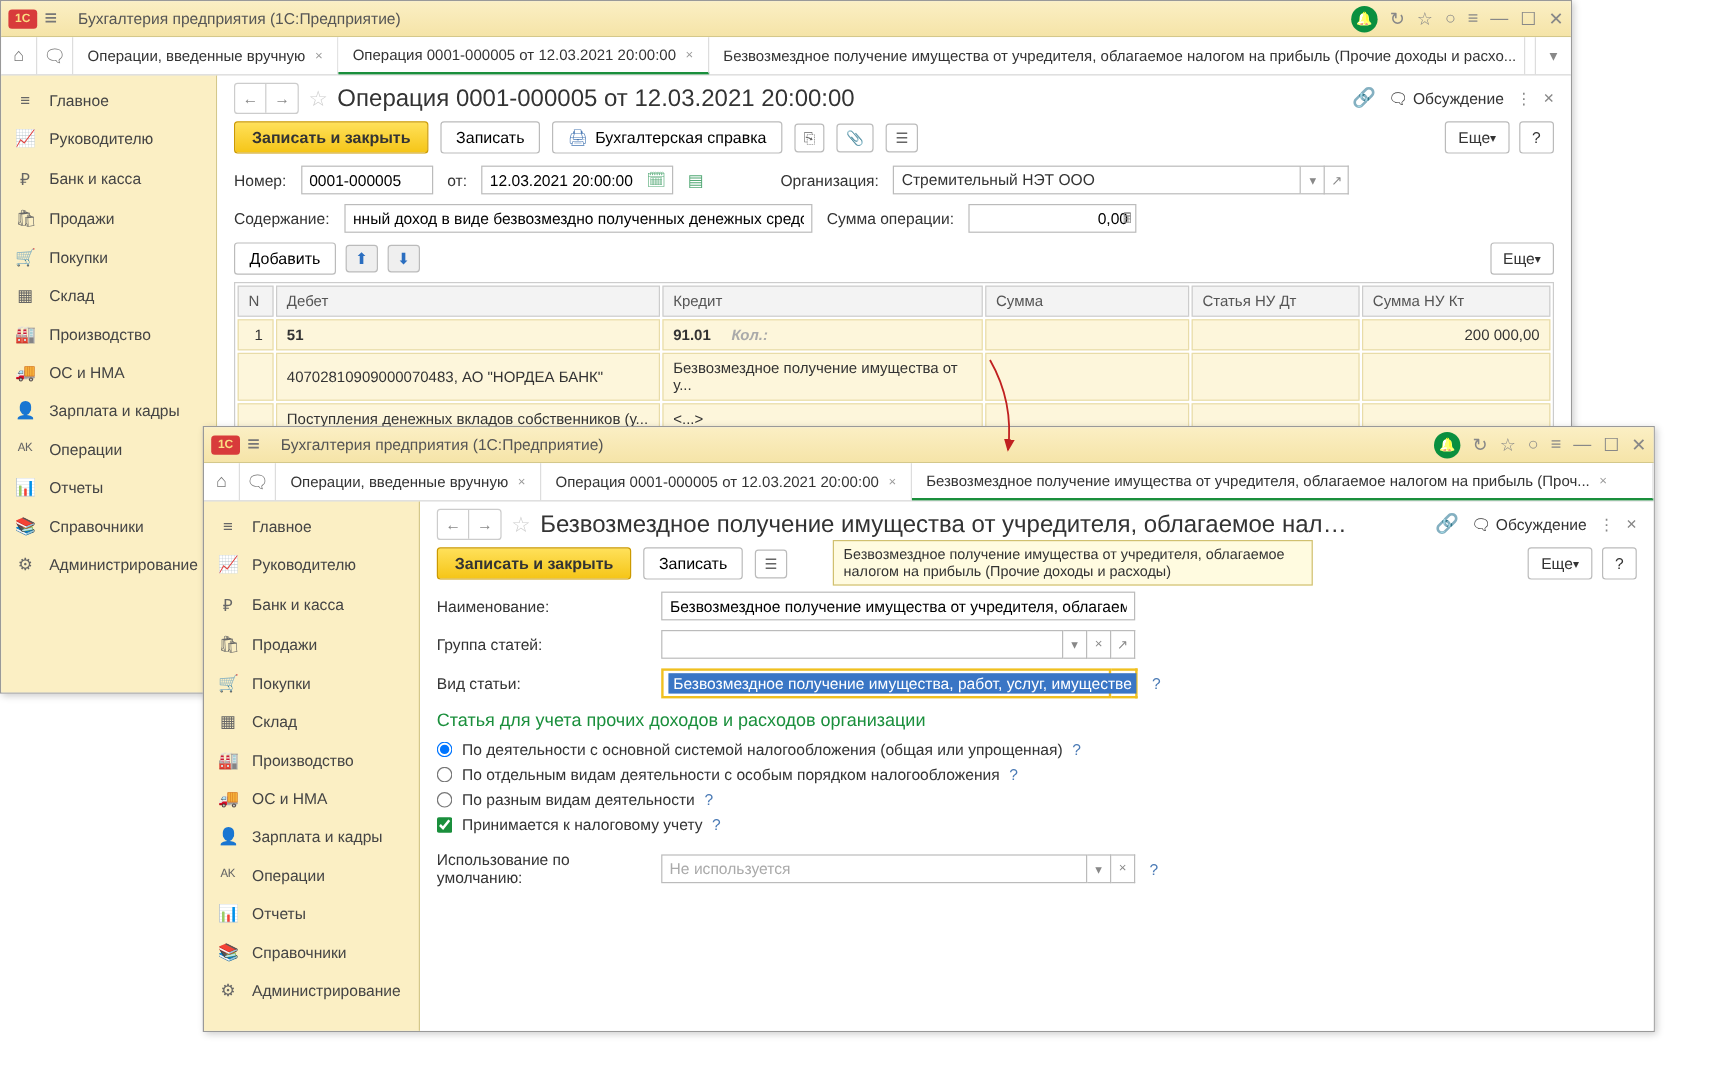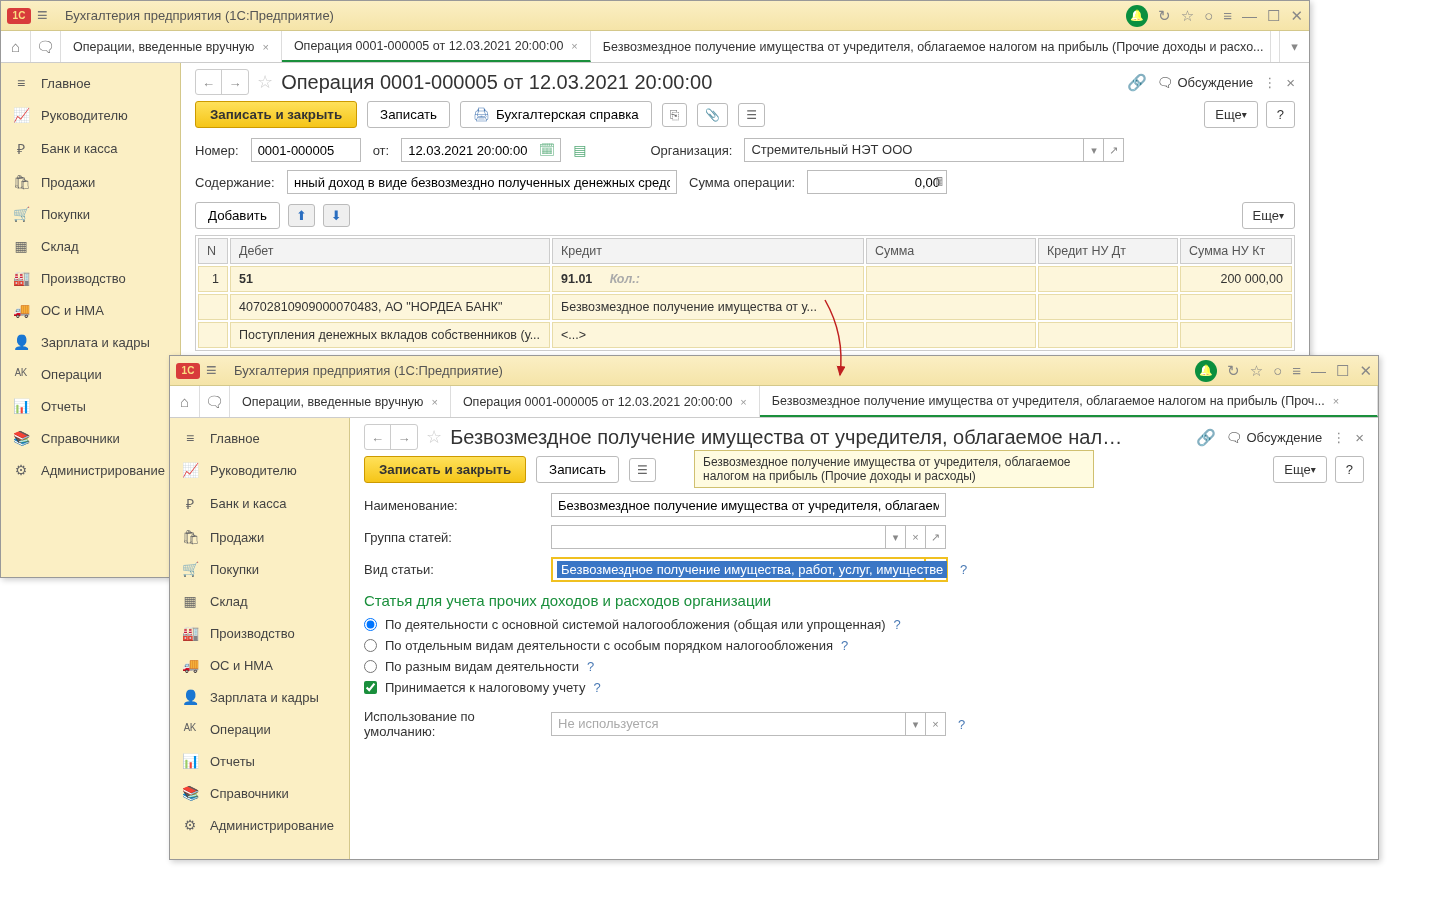--- a/index.html
+++ b/index.html
@@ -244,23 +244,23 @@
         <div style="margin-left:auto" class="more-btn">
             <span>Еще</span> 
             <span style="font-size:10px;">▾</span>
           </div>
       </div>
       <table class="datatable">
         <tbody>
             <tr>
           <th style="width:30px">N</th>
           <th style="width:320px">Дебет</th>
-          <th style="width:312px">Кредит</th>
+          <th style="width:267px">Кредит</th>
           <th style="width:170px">Сумма</th>
-          <th style="width:140px">Кредит НУ Дт</th>
+          <th style="width:140px">Статья НУ Дт</th>
           <th>Сумма НУ Кт</th>
         </tr>
         <tr class="sel">
           <td class="num">1</td>
           <td><b>51</b></td>
           <td><b>91.01</b> &nbsp;&nbsp;&nbsp; <span class="gray-txt">Кол.:</span></td>
           <td></td>
               <td></td>
           <td class="amt">200 000,00</td>
         </tr>

